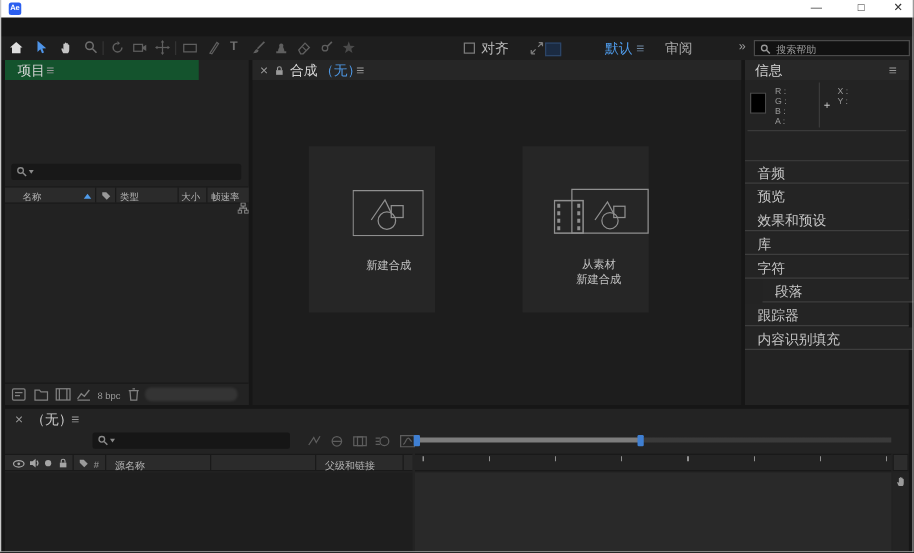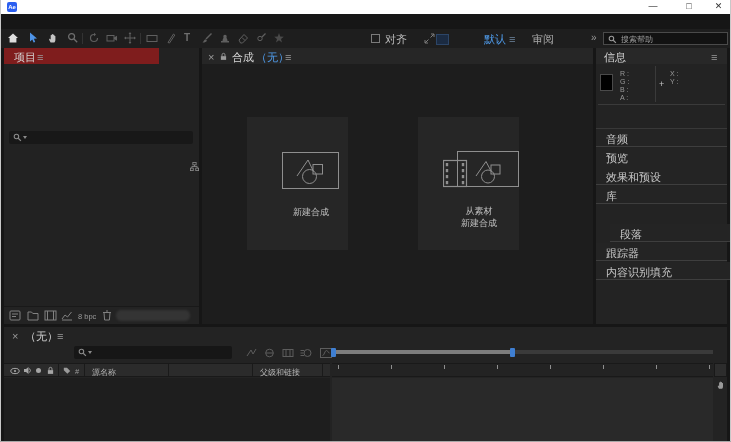--- a/index.html
+++ b/index.html
@@ -124,32 +124,48 @@
         <svg width="9" height="9" viewBox="0 0 12 12">
             <circle cx="4.6" cy="4.6" r="3" stroke="#9a9a9a" fill="none" stroke-width="1.4"></circle>
             <line x1="7" y1="7" x2="10.5" y2="10.5" stroke="#9a9a9a" stroke-width="1.6"></line>
           </svg>
       </div>
       <div class="r" style="left:17px;top:2px;font-size:8px;line-height:9px;color:#9d9d9d">搜索帮助</div>
     </div>
   </div>
 
   <div class="r" style="left:4px;top:48px;width:195px;height:276px;background:#222222">
-    <div class="r" style="left:0;top:0;width:155px;height:16px;background:#7f1d1d">
+    <div class="r" style="left:0;top:0;width:155px;height:16px;background:#14532d">
       <span class="r tx" style="left:10px;top:4px;color:#d6d6d6">项目</span>
       <span class="r tx dim" style="left:33px;top:4px">≡</span>
     </div>
     <div class="r" style="left:5px;top:83px;width:184px;height:13px;background:#181818;border-radius:2px">
       <div class="r" style="left:4px;top:2px">
         <svg width="9" height="9" viewBox="0 0 12 12">
             <circle cx="4.6" cy="4.6" r="3" stroke="#8a8a8a" fill="none" stroke-width="1.4"></circle>
             <line x1="7" y1="7" x2="10.5" y2="10.5" stroke="#8a8a8a" stroke-width="1.6"></line>
           </svg>
       </div>
       <div class="r" style="left:14px;top:5px;width:0;height:0;border-left:2.5px solid transparent;border-right:2.5px solid transparent;border-top:3px solid #8a8a8a"></div>
+    </div>
+    <div class="r" style="left:0;top:101px;width:195px;height:14px;background:#2b2b2b;border-top:1px solid #191919;border-bottom:1px solid #191919">
+      <span class="r" style="left:14px;top:3px;font-size:7.5px;color:#b5b5b5">名称</span>
+      <div class="r" style="left:63px;top:5px;width:0;height:0;border-left:3.5px solid transparent;border-right:3.5px solid transparent;border-bottom:4px solid #4f9bea"></div>
+      <div class="vsep" style="left:72px;top:0;height:12px"></div>
+      <div class="r" style="left:77px;top:3px">
+        <svg width="8" height="8" viewBox="0 0 10 10">
+            <path d="M1 1 H5 L9 5 L5.5 8.5 L1 4 Z" fill="#9a9a9a"></path>
+          </svg>
+      </div>
+      <div class="vsep" style="left:88px;top:0;height:12px"></div>
+      <span class="r" style="left:92px;top:3px;font-size:7.5px;color:#b5b5b5">类型</span>
+      <div class="vsep" style="left:138px;top:0;height:12px"></div>
+      <span class="r" style="left:141px;top:3px;font-size:7.5px;color:#b5b5b5">大小</span>
+      <div class="vsep" style="left:161px;top:0;height:12px"></div>
+      <span class="r" style="left:165px;top:3px;font-size:7.5px;color:#b5b5b5">帧速率</span>
     </div>
     <div class="r" style="left:186px;top:114px">
       <svg width="9" height="9" viewBox="0 0 11 11">
           <rect x="3.5" y="0.5" width="4" height="3" stroke="#8a8a8a" fill="none"></rect>
           <rect x="0.5" y="7.5" width="3.5" height="3" stroke="#8a8a8a" fill="none"></rect>
           <rect x="7" y="7.5" width="3.5" height="3" stroke="#8a8a8a" fill="none"></rect>
           <path d="M5.5 3.5 V5.5 M2.2 7.5 V5.5 H8.8 V7.5" stroke="#8a8a8a" fill="none"></path>
         </svg>
     </div>
     <div class="r" style="left:0;top:258px;width:195px;height:18px;background:#232323;border-top:1px solid #191919">
@@ -260,20 +276,23 @@
       <span class="r tx" style="left:10px;top:5px;color:#c6c6c6">音频</span>
     </div>
     <div class="r" style="left:0;top:100px;width:131px;height:28px;background:#242424;border-bottom:1px solid #3e3e3e">
       <span class="r tx" style="left:10px;top:5px;color:#c6c6c6">预览</span>
     </div>
     <div class="r" style="left:0;top:119px;width:131px;height:18px;background:#242424;border-bottom:1px solid #3e3e3e">
       <span class="r tx" style="left:10px;top:5px;color:#c6c6c6">效果和预设</span>
     </div>
     <div class="r" style="left:0;top:138px;width:131px;height:18px;background:#242424;border-bottom:1px solid #3e3e3e">
       <span class="r tx" style="left:10px;top:5px;color:#c6c6c6">库</span>
+    </div>
+    <div class="r" style="left:0;top:157px;width:131px;height:18px;background:#242424;border-bottom:1px solid #3e3e3e">
+      <span class="r tx" style="left:10px;top:5px;color:#c6c6c6">字符</span>
     </div>
     <div class="r" style="left:14px;top:176px;width:131px;height:18px;background:#242424;border-bottom:1px solid #3e3e3e">
       <span class="r tx" style="left:10px;top:5px;color:#c6c6c6">段落</span>
     </div>
     <div class="r" style="left:0;top:195px;width:131px;height:18px;background:#242424;border-bottom:1px solid #3e3e3e">
       <span class="r tx" style="left:10px;top:5px;color:#c6c6c6">跟踪器</span>
     </div>
     <div class="r" style="left:0;top:214px;width:134px;height:18px;background:#242424;border-bottom:1px solid #3e3e3e">
       <span class="r tx" style="left:10px;top:5px;color:#c6c6c6">内容识别填充</span>
     </div>

